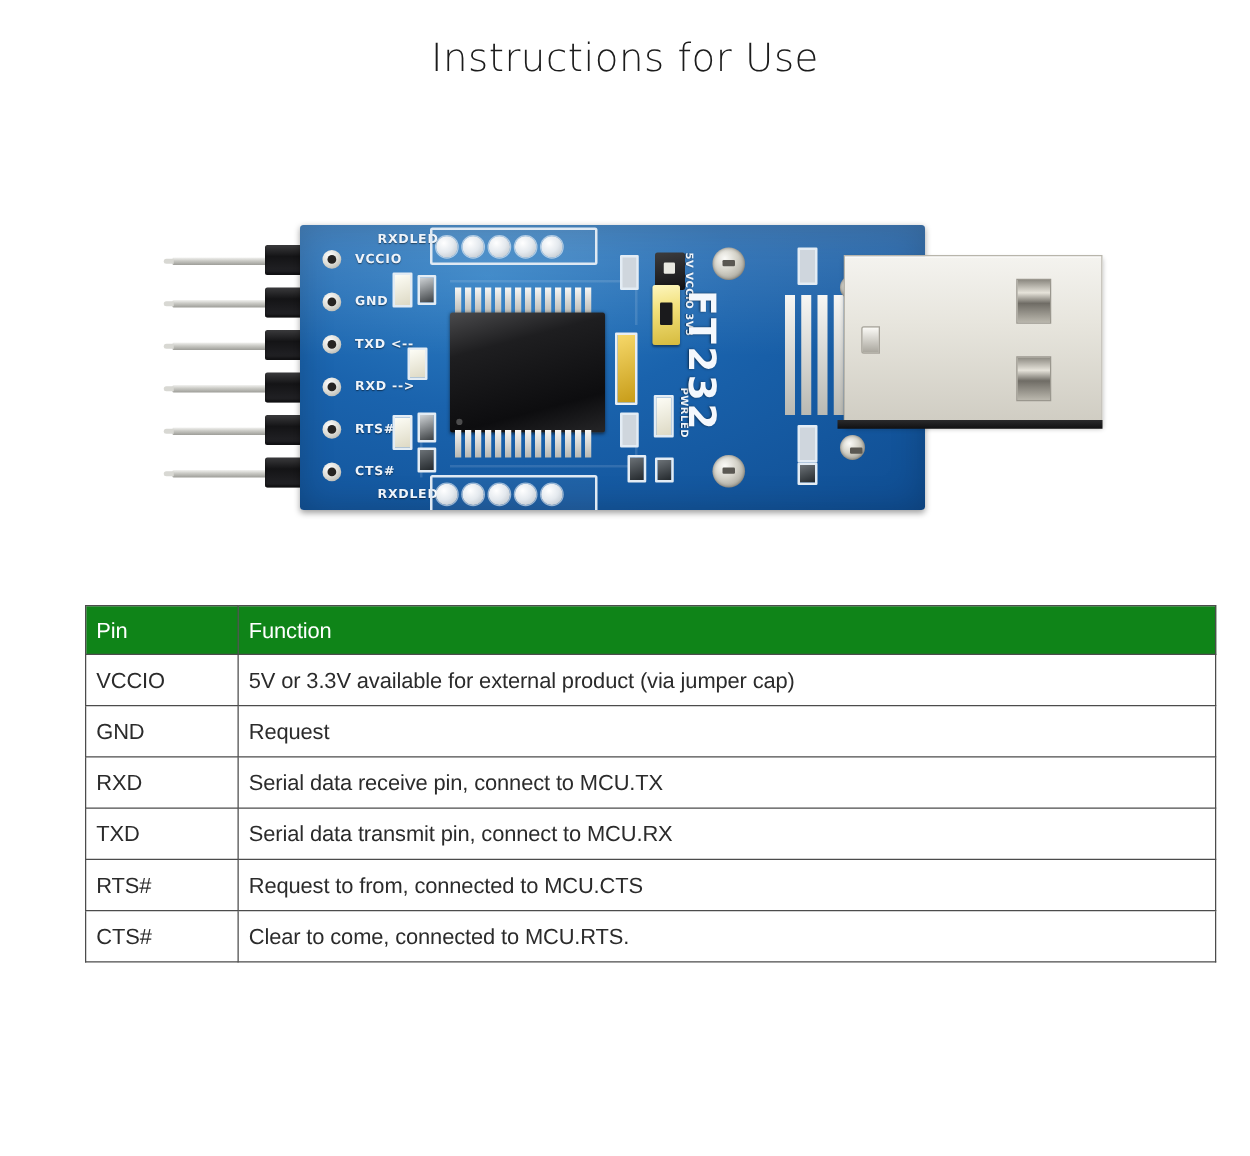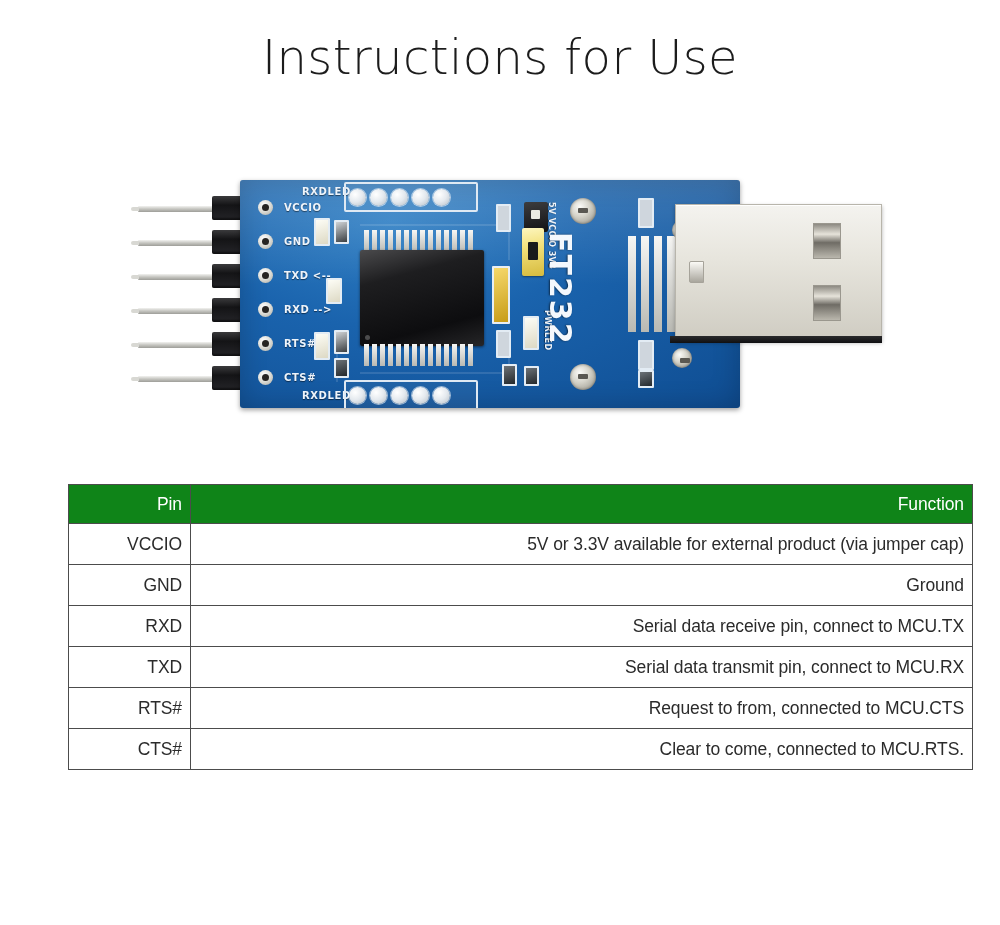--- a/index.html
+++ b/index.html
@@ -18,21 +18,21 @@
   }
 
   
   .page-title {
     position: absolute;
     left: 0;
     top: 30px;
     width: 1000px;
     text-align: center;
     font-family: "DejaVu Sans", sans-serif;
-    font-size: 48px;
+    font-size: 31px;
     font-weight: 300;
     color: #1c1c1c;
     letter-spacing: 0.4px;
     line-height: 1.15;
   }
 
   
   .board-photo {
     position: absolute;
     left: 130px;
@@ -294,21 +294,21 @@
     border-collapse: collapse;
     table-layout: fixed;
     font-family: "Liberation Sans", sans-serif;
   }
   .spec-table td, .spec-table th {
     border: 1.6px solid #4c4c4c;
     padding: 0 8px;
     font-size: 17.5px;
     font-weight: 400;
     color: #2b2b2b;
-    text-align: right;
+    text-align: left;
     vertical-align: middle;
     background: #ffffff;
     letter-spacing: -0.1px;
   }
   .spec-table th {
     background: #0f8418;
     color: #ffffff;
     font-weight: 400;
     height: 38px;
   }
@@ -484,21 +484,21 @@
       <th>Function</th>
     </tr>
   </thead>
   <tbody>
     <tr>
       <td>VCCIO</td>
       <td>5V or 3.3V available for external product (via jumper cap)</td>
     </tr>
     <tr>
       <td>GND</td>
-      <td>Ground</td>
+      <td>Request</td>
     </tr>
     <tr>
       <td>RXD</td>
       <td>Serial data receive pin, connect to MCU.TX</td>
     </tr>
     <tr>
       <td>TXD</td>
       <td>Serial data transmit pin, connect to MCU.RX</td>
     </tr>
     <tr>

